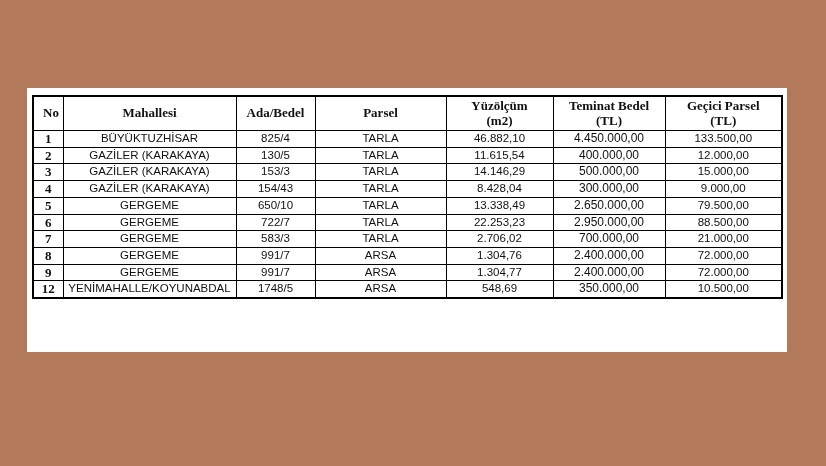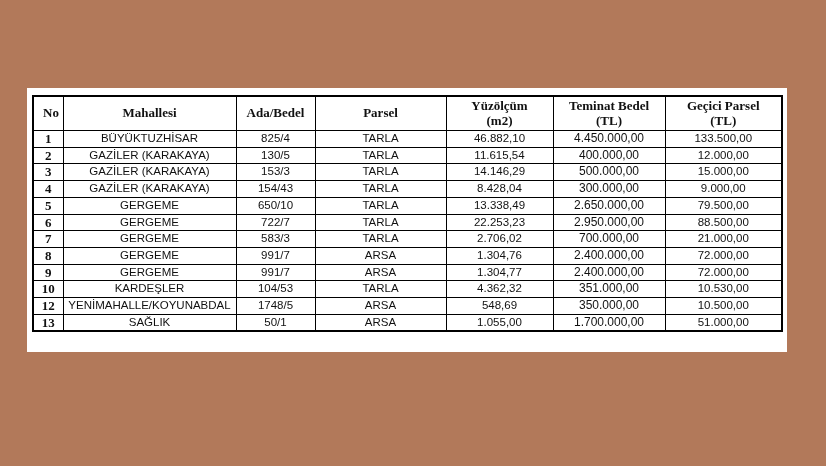--- a/index.html
+++ b/index.html
@@ -187,42 +187,24 @@
           <tr>
             <td class="c-0">9</td>
             <td class="c-1">GERGEME</td>
             <td class="c-2">991/7</td>
             <td class="c-3">ARSA</td>
             <td class="c-4">1.304,77</td>
             <td class="c-5">2.400.000,00</td>
             <td class="c-6">72.000,00</td>
           </tr>
           <tr>
-            <td class="c-0">10</td>
-            <td class="c-1">KARDEŞLER</td>
-            <td class="c-2">104/53</td>
-            <td class="c-3">TARLA</td>
-            <td class="c-4">4.362,32</td>
-            <td class="c-5">351.000,00</td>
-            <td class="c-6">10.530,00</td>
-          </tr>
-          <tr>
             <td class="c-0">12</td>
             <td class="c-1">YENİMAHALLE/KOYUNABDAL</td>
             <td class="c-2">1748/5</td>
             <td class="c-3">ARSA</td>
             <td class="c-4">548,69</td>
             <td class="c-5">350.000,00</td>
             <td class="c-6">10.500,00</td>
           </tr>
-          <tr>
-            <td class="c-0">13</td>
-            <td class="c-1">SAĞLIK</td>
-            <td class="c-2">50/1</td>
-            <td class="c-3">ARSA</td>
-            <td class="c-4">1.055,00</td>
-            <td class="c-5">1.700.000,00</td>
-            <td class="c-6">51.000,00</td>
-          </tr>
         </tbody>
     </table>
   </div>
 </div>
 
 </body></html>

